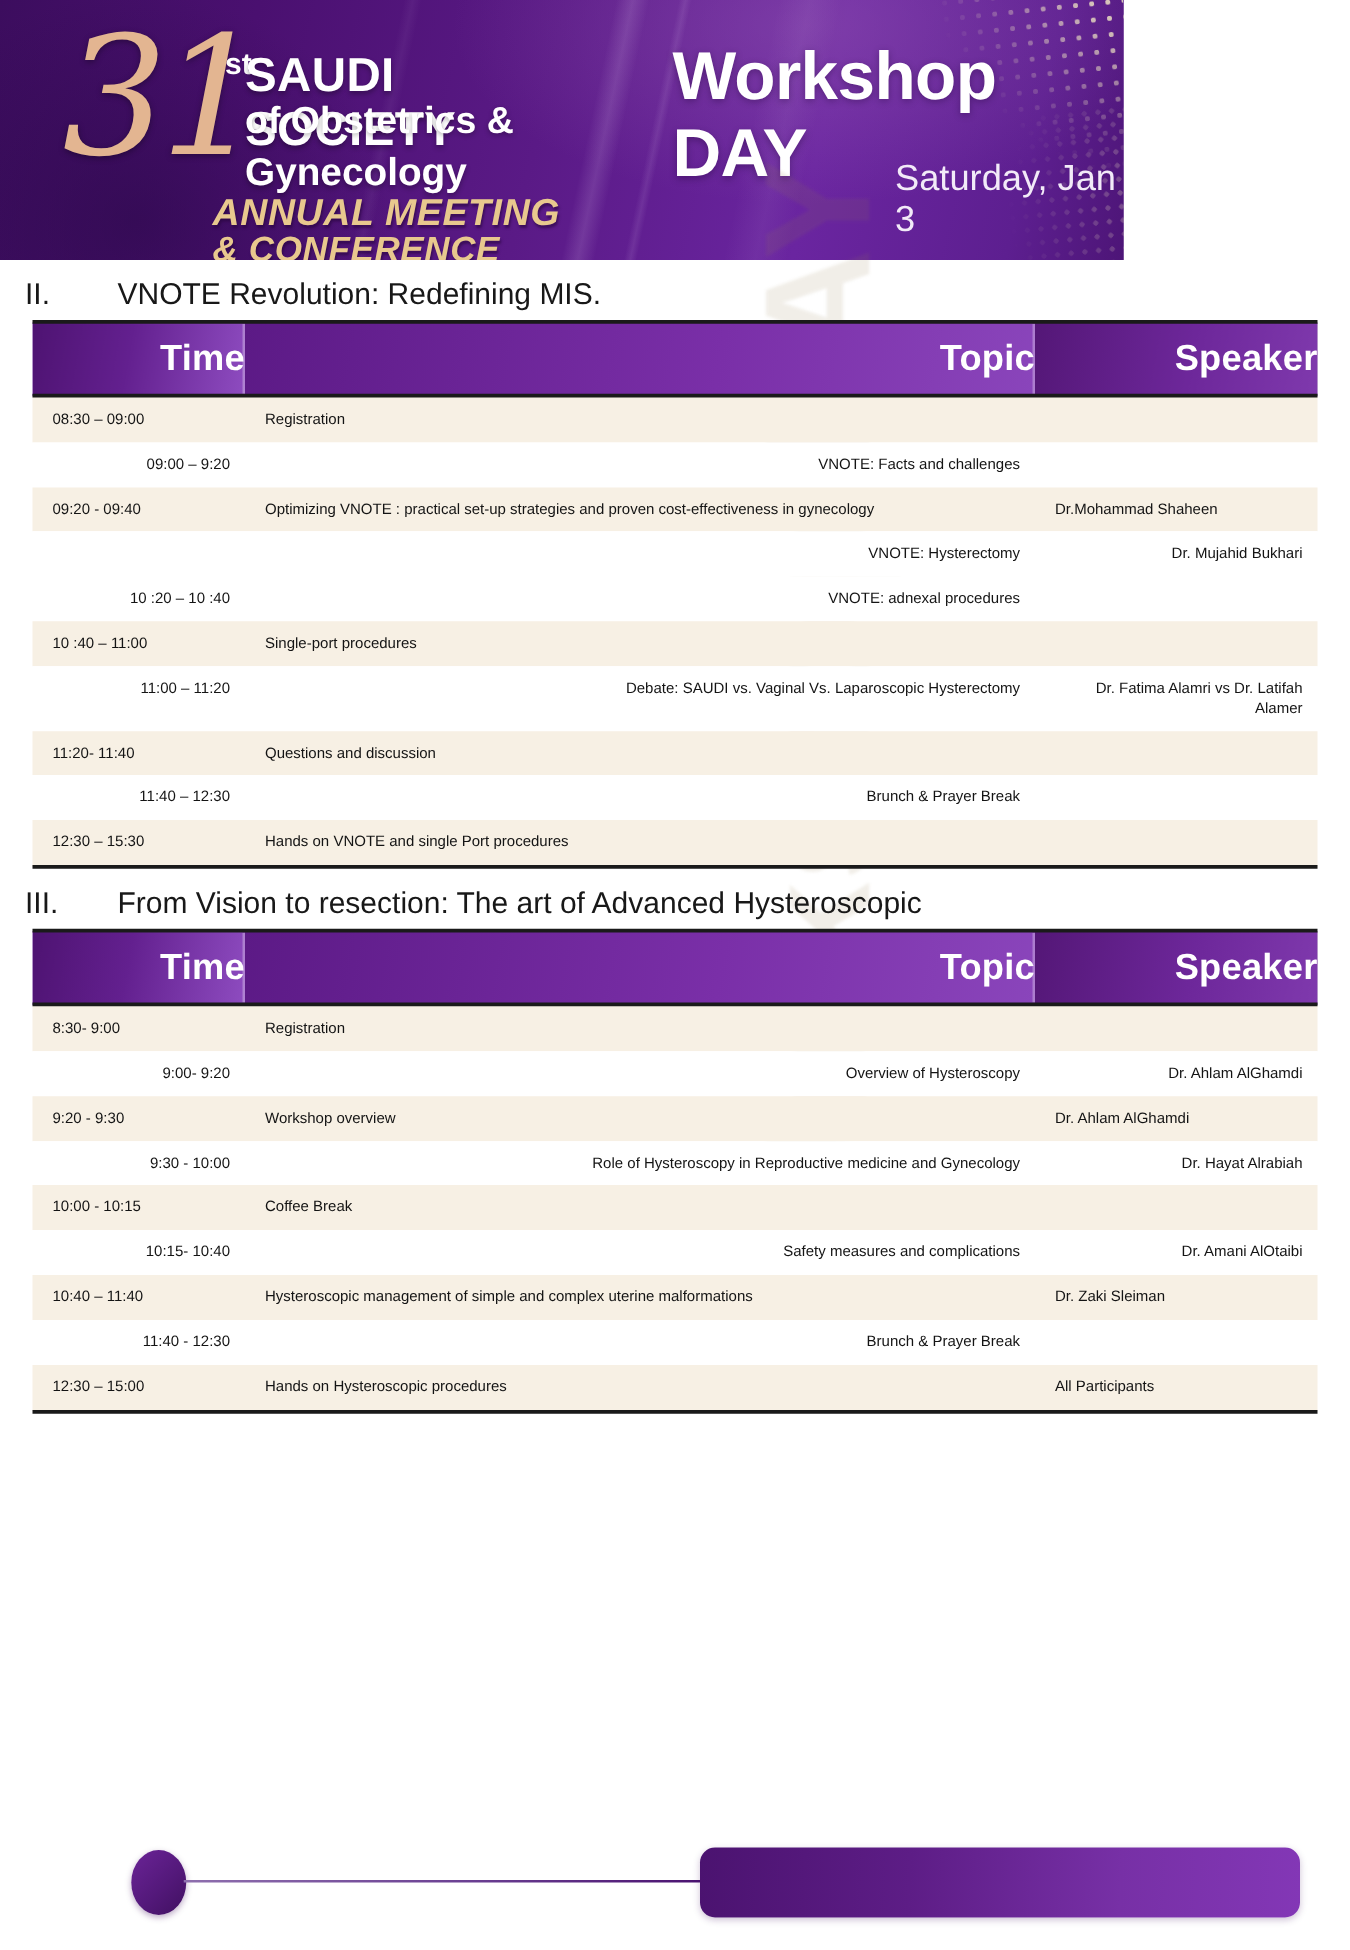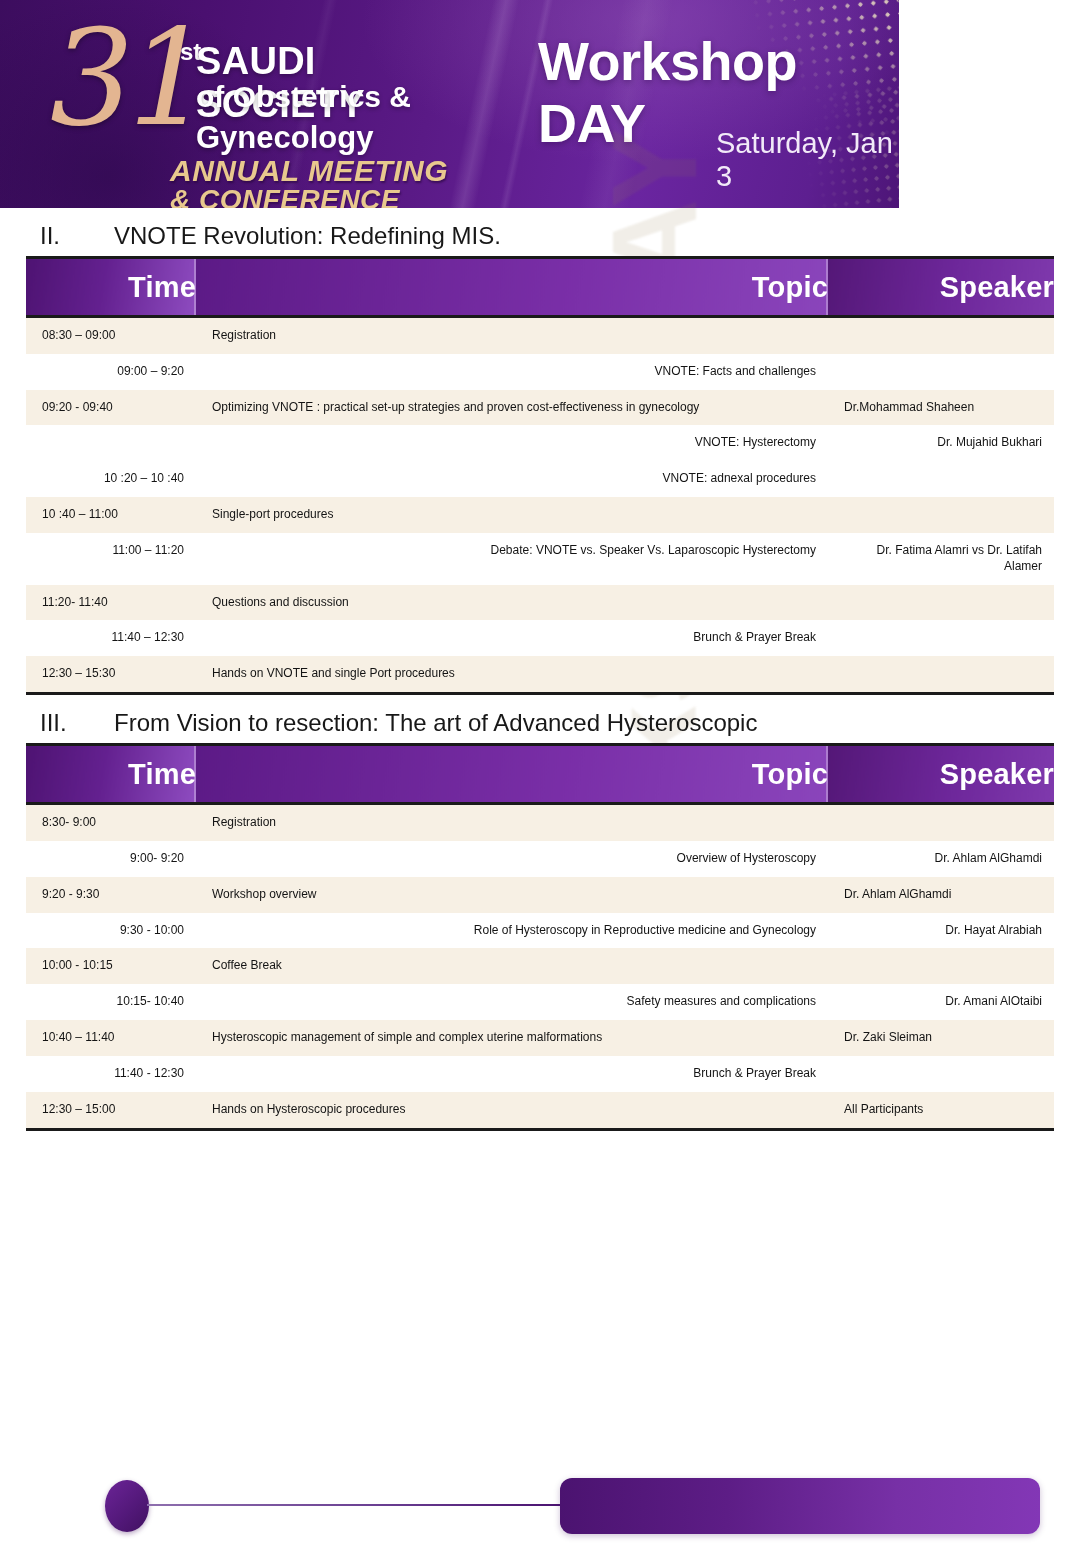--- a/index.html
+++ b/index.html
@@ -109,21 +109,21 @@
     white-space:nowrap;
     filter:blur(1.2px);
   }
 
   
   .content{position:relative;z-index:2;padding:0;}
 
   .section-head{
     display:flex;align-items:baseline;
     margin:14px 0 6px 0;
-    padding-left:40px;
+    padding-left:20px;
     font-size:24px;color:#181818;font-weight:400;
   }
   .section-head .num{width:74px;flex:0 0 74px;}
   .section-head .ttl{flex:1;}
 
   table.sched{
     border-collapse:collapse;
     width:1028px;
     margin:0 0 0 26px;
     table-layout:fixed;
@@ -259,21 +259,21 @@
             <td class="t-topic">VNOTE: adnexal procedures</td>
             <td class="t-spk"></td>
           </tr>
           <tr class="odd mid">
             <td class="t-time">10 :40  –  11:00</td>
             <td class="t-topic">Single-port procedures</td>
             <td class="t-spk"></td>
           </tr>
           <tr class="even">
             <td class="t-time">11:00 – 11:20</td>
-            <td class="t-topic">Debate: VNOTE vs. Speaker Vs. Laparoscopic Hysterectomy</td>
+            <td class="t-topic">Debate: SAUDI vs. Vaginal Vs. Laparoscopic Hysterectomy</td>
             <td class="t-spk">Dr. Fatima Alamri vs Dr. Latifah Alamer</td>
           </tr>
           <tr class="odd mid">
             <td class="t-time">11:20- 11:40</td>
             <td class="t-topic">Questions and discussion</td>
             <td class="t-spk"></td>
           </tr>
           <tr class="even mid">
             <td class="t-time">11:40  – 12:30</td>
             <td class="t-topic">Brunch &amp; Prayer Break</td>

